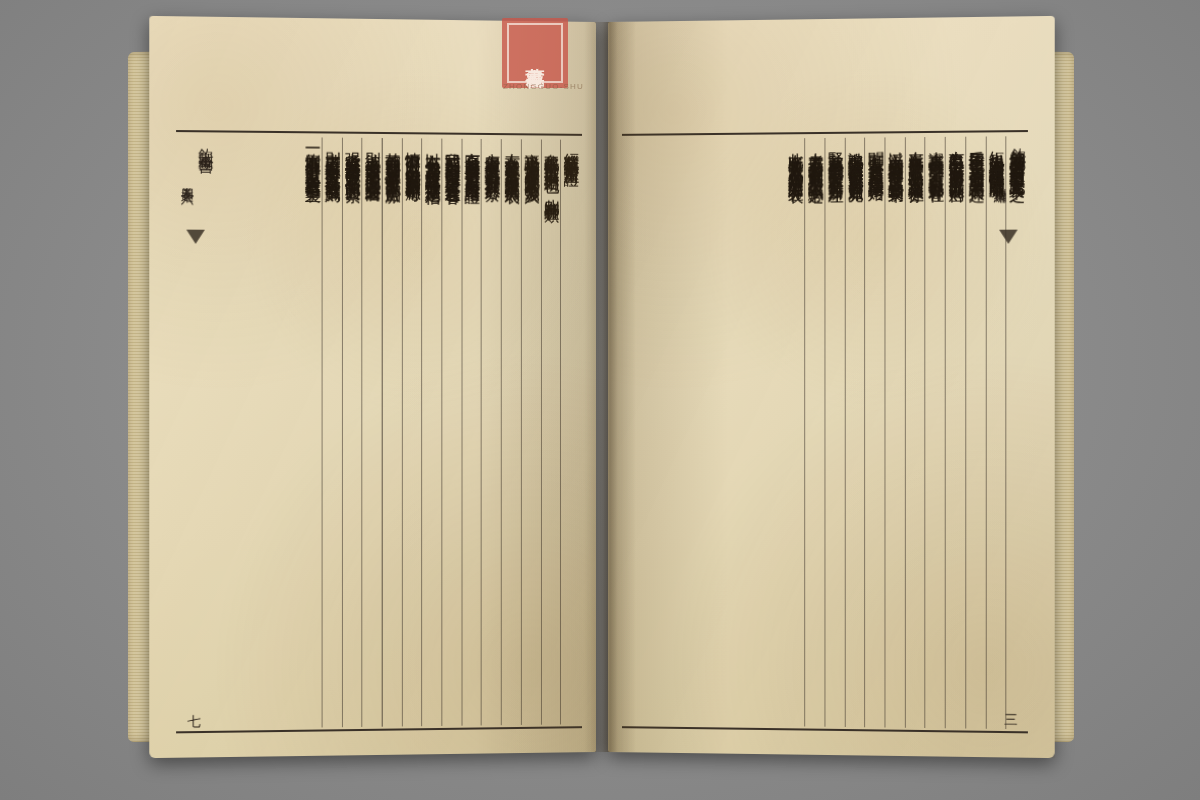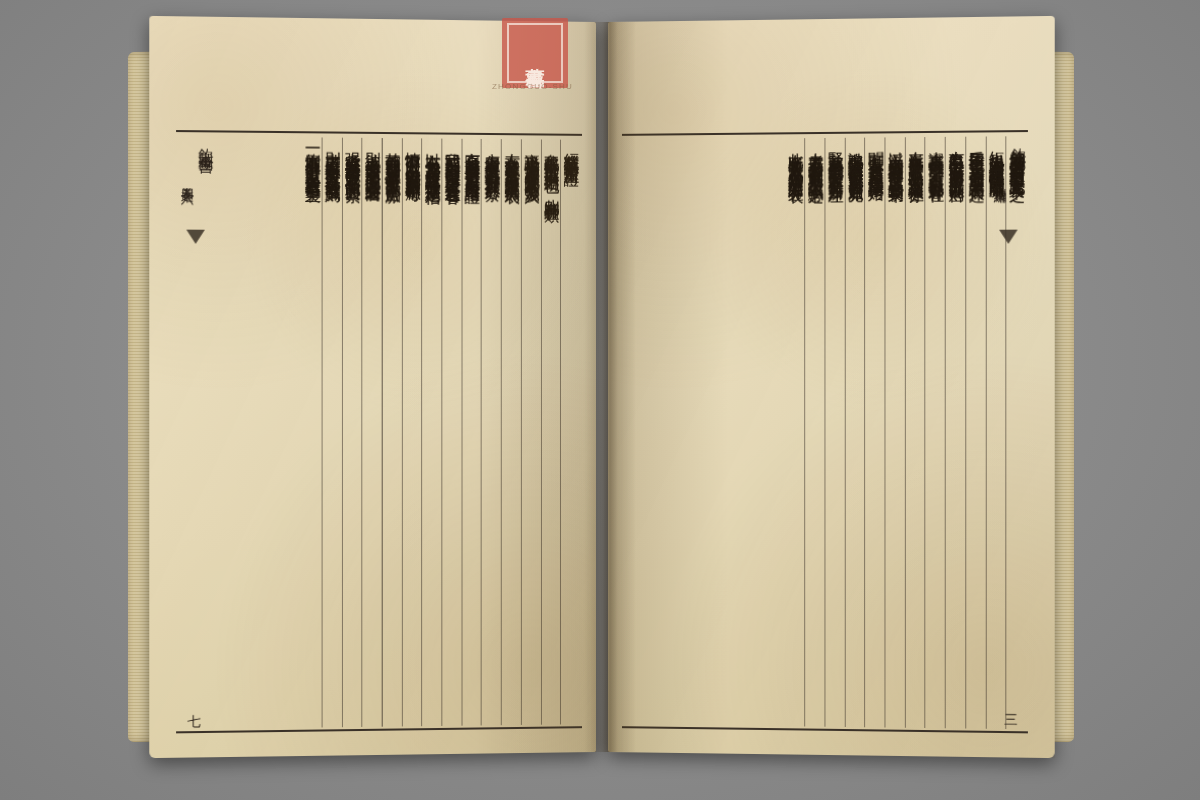--- a/index.html
+++ b/index.html
@@ -120,21 +120,21 @@
     line-height: 1.05;
     writing-mode: vertical-rl;
     text-orientation: upright;
     font-weight: 700;
   }
   .watermark {
     position: absolute;
     left: 492px;
     top: 82px;
     width: 92px;
-    text-align: left;
+    text-align: right;
     font-size: 8px;
     letter-spacing: 1.2px;
     color: rgba(120,90,60,0.55);
     z-index: 7;
     font-family: "Liberation Sans", sans-serif;
   }
 
   
   .frame {
     position: absolute;

